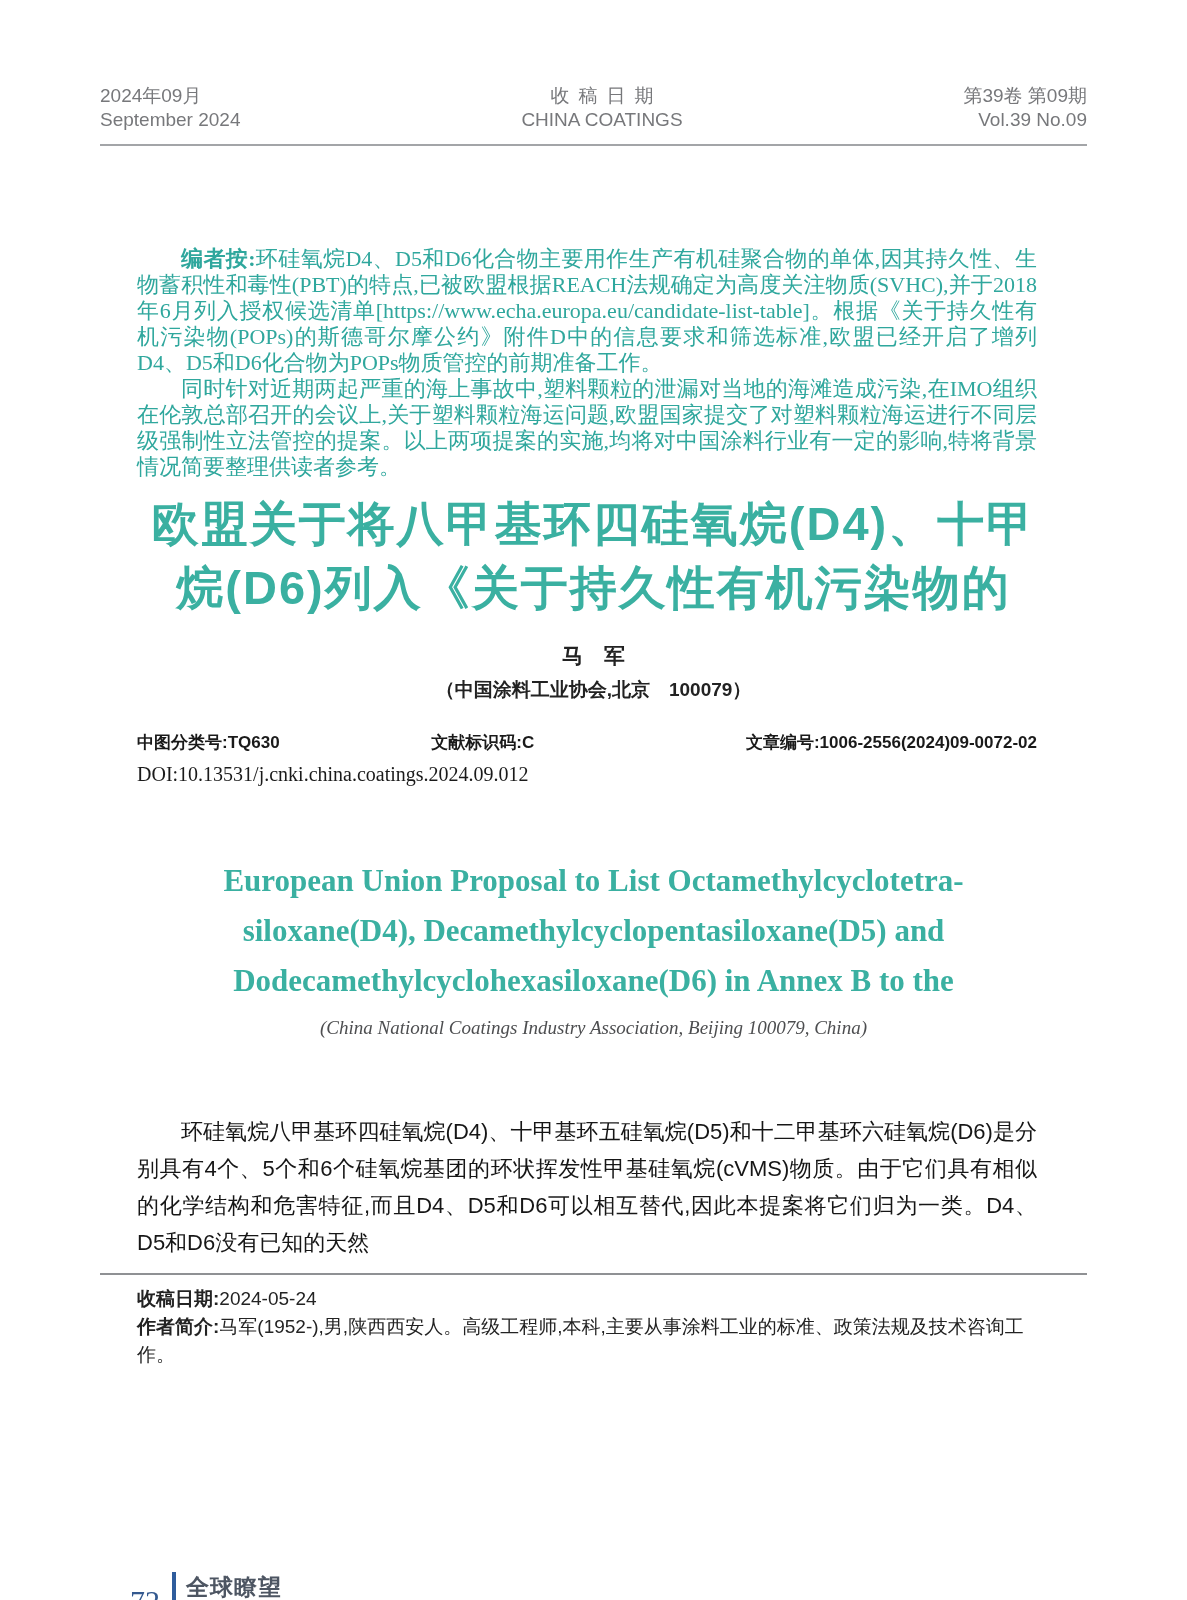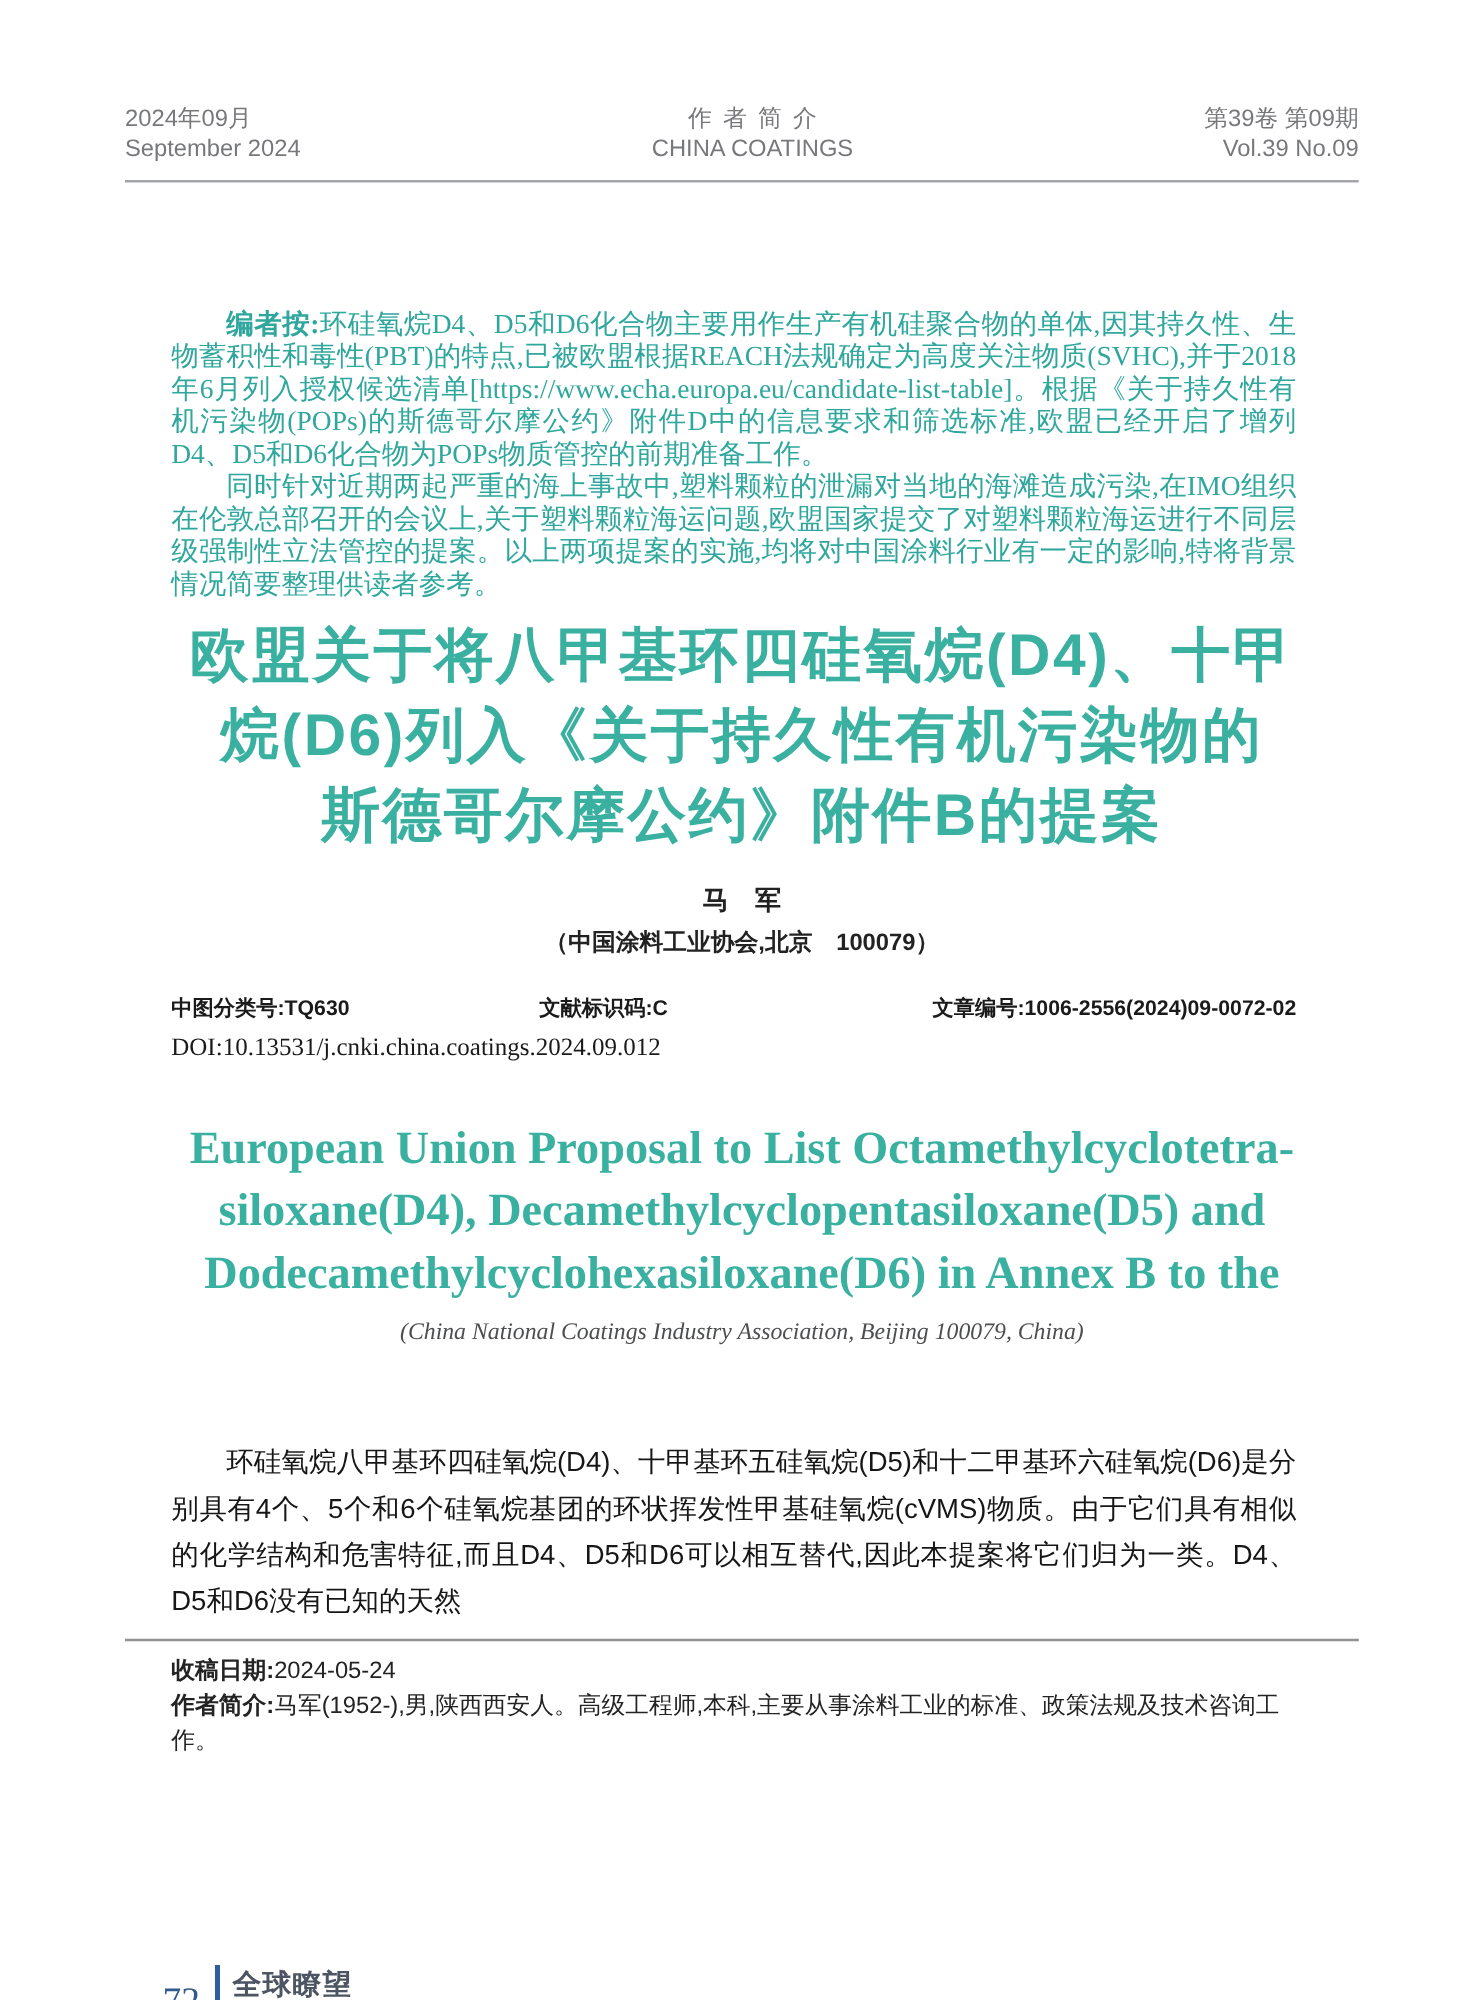--- a/index.html
+++ b/index.html
@@ -61,26 +61,26 @@
     font-size:17px;font-weight:bold;color:#1a1a1a;
   }
   .meta-row .mid{margin-left:-60px;}
   .doi{
     margin:9px 50px 0 37px;
     font-family:"Liberation Serif",serif;
     font-size:20px;color:#1a1a1a;
   }
   
   .en-title{
-    margin-top:44px;
+    margin-top:70px;
     text-align:center;
     color:var(--title_teal);
     font-family:"Liberation Serif",serif;
     font-weight:bold;
-    font-size:37px;line-height:50px;
+    font-size:31px;line-height:50px;
   }
   .en-title .it{font-style:italic;}
   .author-en{margin-top:18px;text-align:center;font-size:18px;color:#6b6c6e;}
   .affil-en{
     margin-top:11px;text-align:center;
     font-family:"Liberation Serif",serif;font-style:italic;
     font-size:19px;color:#4d4e50;
   }
   
   .body-text{
@@ -115,38 +115,37 @@
 <body>
 
 <div class="page">
 
   <header class="hdr">
     <div class="l">
       <div>2024年09月</div>
       <div>September 2024</div>
     </div>
     <div class="c">
-      <div class="journal-cn">作者简介</div>
+      <div class="journal-cn">收稿日期</div>
       <div>CHINA COATINGS</div>
     </div>
     <div class="r">
       <div>第39卷 第09期</div>
       <div>Vol.39 No.09</div>
     </div>
   </header>
 
   <section class="editor-note">
     <p><b>编者按:</b><span>环硅氧烷D4、D5和D6化合物主要用作生产有机硅聚合物的单体,因其持久性、生物蓄积性和毒性(PBT)的特点,已被欧盟根据REACH法规确定为高度关注物质(SVHC),并于2018年6月列入授权候选清单[https://www.echa.europa.eu/candidate-list-table]。根据《关于持久性有机污染物(POPs)的斯德哥尔摩公约》附件D中的信息要求和筛选标准,欧盟已经开启了增列D4、D5和D6化合物为POPs物质管控的前期准备工作。</span></p>
     <p><span>同时针对近期两起严重的海上事故中,塑料颗粒的泄漏对当地的海滩造成污染,在IMO组织在伦敦总部召开的会议上,关于塑料颗粒海运问题,欧盟国家提交了对塑料颗粒海运进行不同层级强制性立法管控的提案。以上两项提案的实施,均将对中国涂料行业有一定的影响,特将背景情况简要整理供读者参考。</span></p>
   </section>
 
   <h1 class="cn-title">
     <div>欧盟关于将八甲基环四硅氧烷(D4)、十甲</div>
     <div>烷(D6)列入《关于持久性有机污染物的</div>
-    <div>斯德哥尔摩公约》附件B的提案</div>
   </h1>
 
   <div class="author-cn">马　军</div>
   <div class="affil-cn">（中国涂料工业协会,北京　100079）</div>
 
   <div class="meta-row">
     <span>中图分类号:TQ630</span>
     <span class="mid">文献标识码:C</span>
     <span>文章编号:1006-2556(2024)09-0072-02</span>
   </div>

